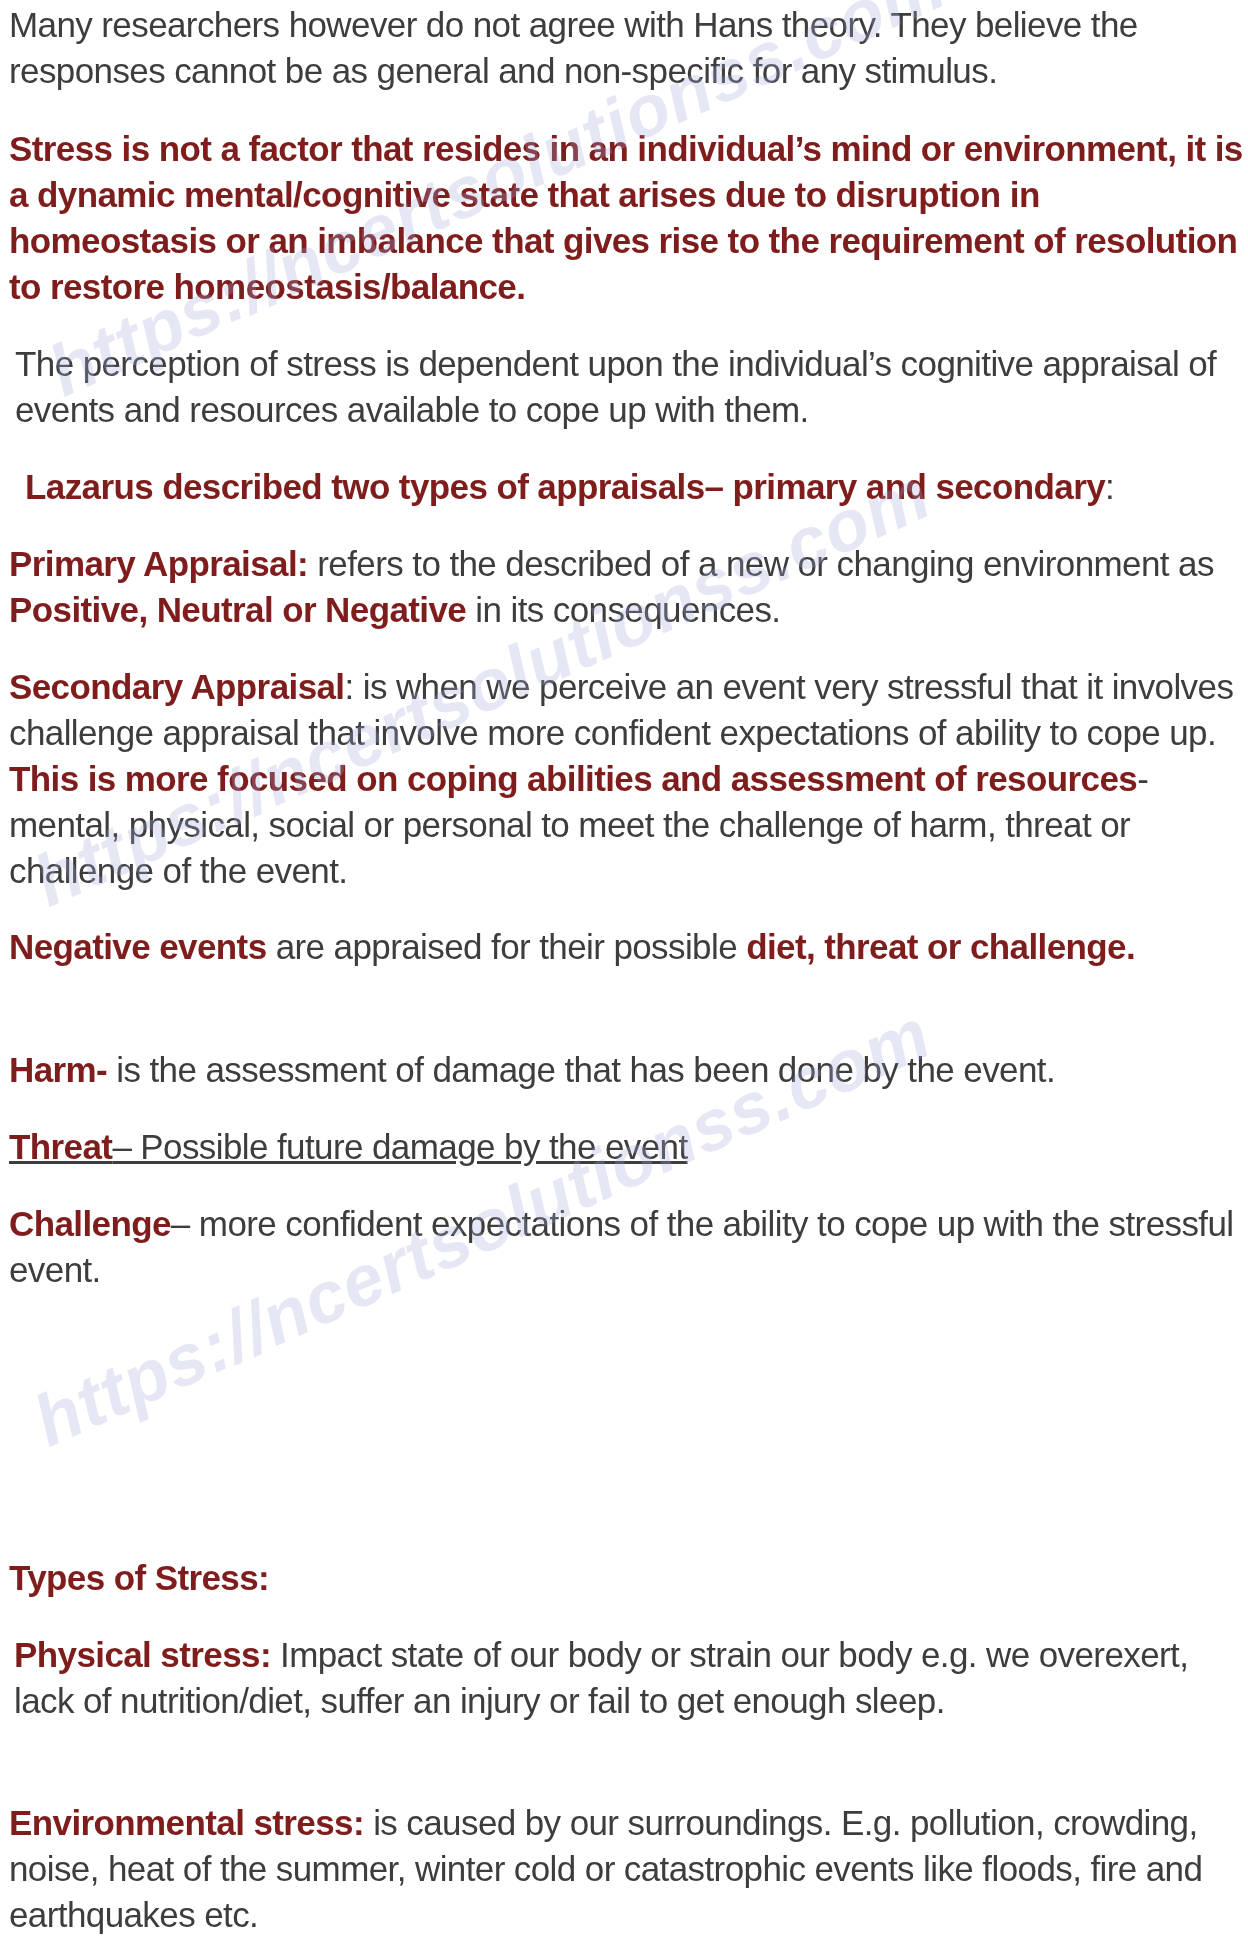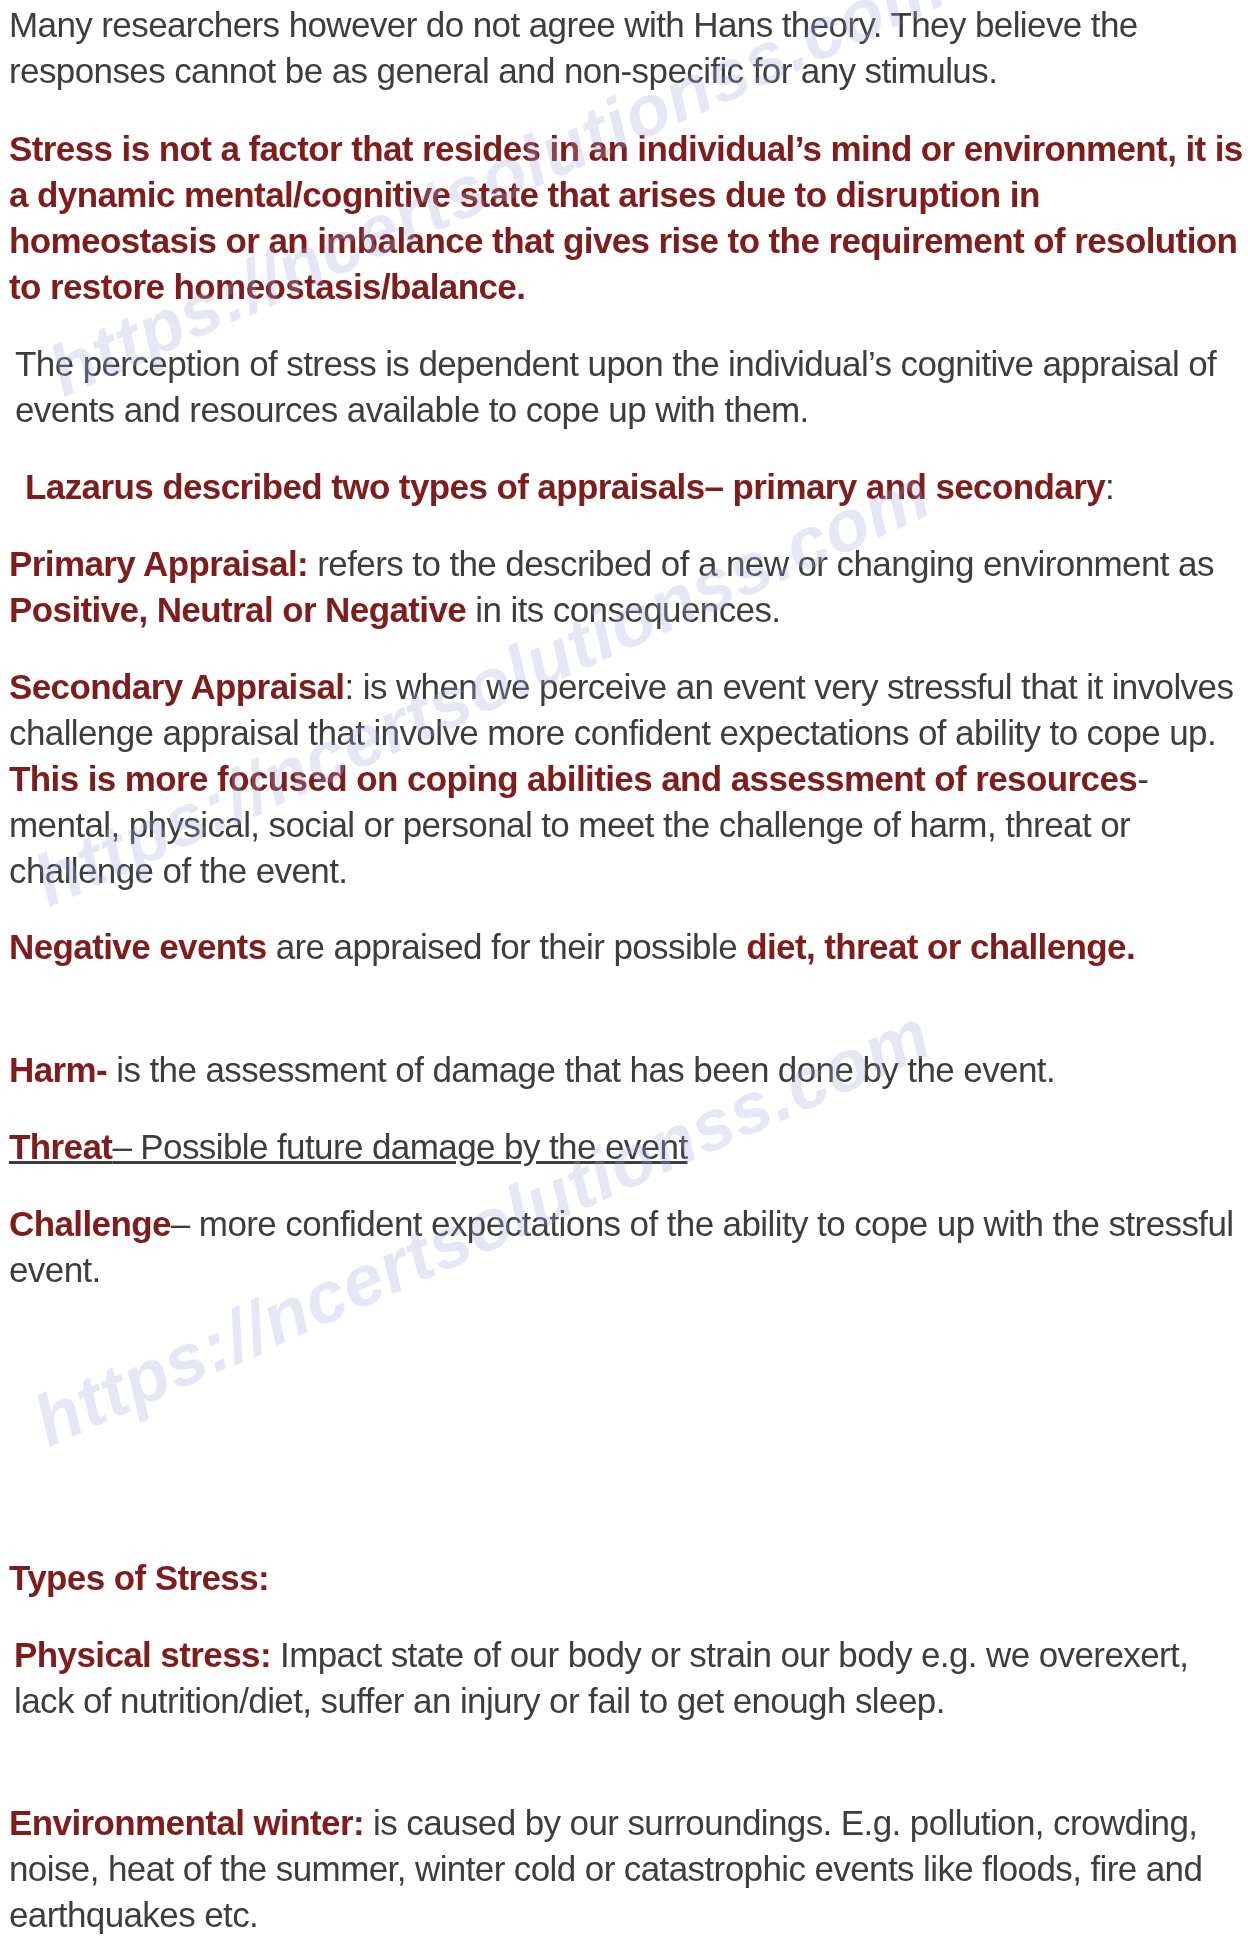--- a/index.html
+++ b/index.html
@@ -31,18 +31,18 @@
   <p class="para" style="position: absolute; top: 341px; left: 6px; width: 1236px;"><span>The perception of stress is dependent upon the individual’s cognitive appraisal of events and resources available to cope up with them.</span></p>
   <p class="para" style="position: absolute; top: 464px; left: 0px; width: 1236px; margin-left: 16px;"><b>Lazarus described two types of appraisals– primary and secondary</b><span>:</span></p>
   <p class="para" style="position: absolute; top: 541px; left: 0px; width: 1236px;"><b>Primary Appraisal:</b><span> refers to the described of a new or changing environment as </span><b>Positive, Neutral or Negative</b><span> in its consequences.</span></p>
   <p class="para" style="position: absolute; top: 664px; left: 0px; width: 1236px;"><b>Secondary Appraisal</b><span>: is when we perceive an event very stressful that it involves challenge appraisal that involve more confident expectations of ability to cope up. </span><b>This is more focused on coping abilities and assessment of resources</b><span>-mental, physical, social or personal to meet the challenge of harm, threat or challenge of the event.</span></p>
   <p class="para" style="position: absolute; top: 924px; left: 0px; width: 1236px;"><b>Negative events</b><span> are appraised for their possible </span><b>diet, threat or challenge.</b></p>
   <p class="para" style="position: absolute; top: 1047px; left: 0px; width: 1236px;"><b>Harm-</b><span> is the assessment of damage that has been done by the event.</span></p>
   <p class="para" style="position: absolute; top: 1124px; left: 0px; width: 1236px; text-decoration: underline;"><b>Threat</b><span>– Possible future damage by the event</span></p>
   <p class="para" style="position: absolute; top: 1201px; left: 0px; width: 1236px;"><b>Challenge</b><span>– more confident expectations of the ability to cope up with the stressful event.</span></p>
   <p class="para" style="position: absolute; top: 1555px; left: 0px; width: 1236px;"><b>Types of Stress:</b></p>
   <p class="para" style="position: absolute; top: 1632px; left: 5px; width: 1236px;"><b>Physical stress:</b><span> Impact state of our body or strain our body e.g. we overexert, lack of nutrition/diet, suffer an injury or fail to get enough sleep.</span></p>
-  <p class="para" style="position: absolute; top: 1800px; left: 0px; width: 1236px;"><b>Environmental winter:</b><span> is caused by our surroundings. E.g. pollution, crowding, noise, heat of the summer, winter cold or catastrophic events like floods, fire and earthquakes etc.</span></p>
+  <p class="para" style="position: absolute; top: 1800px; left: 0px; width: 1236px;"><b>Environmental stress:</b><span> is caused by our surroundings. E.g. pollution, crowding, noise, heat of the summer, winter cold or catastrophic events like floods, fire and earthquakes etc.</span></p>
 </div>
 
 <div class="watermark" style="left:70px; top:330px;">https://ncertsolutionss.com</div>
 <div class="watermark" style="left:55px; top:840px;">https://ncertsolutionss.com</div>
 <div class="watermark" style="left:55px; top:1380px;">https://ncertsolutionss.com</div>
 
 </body></html>

